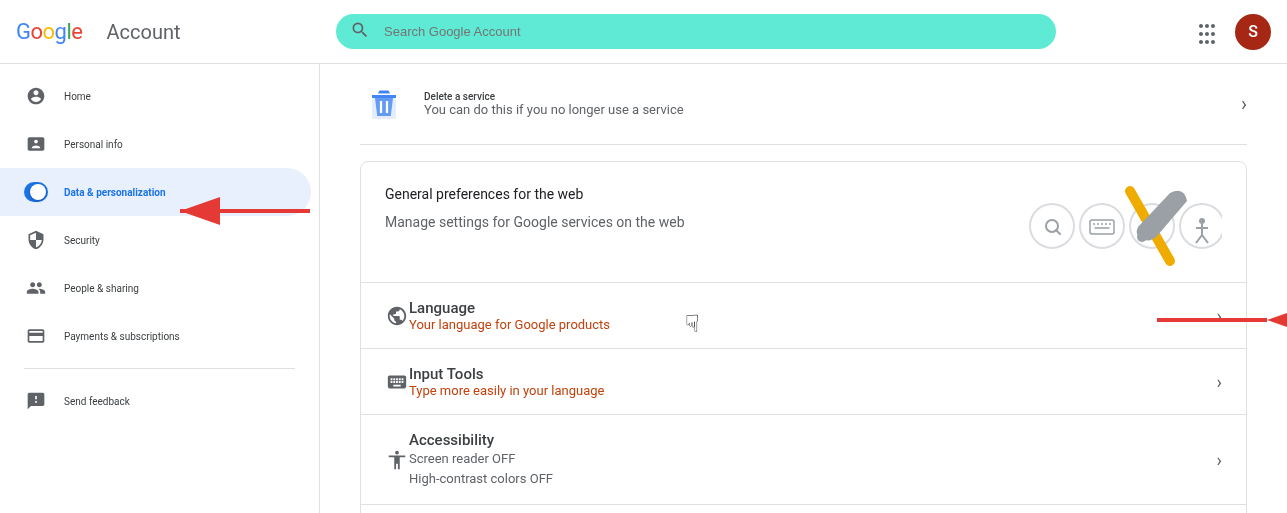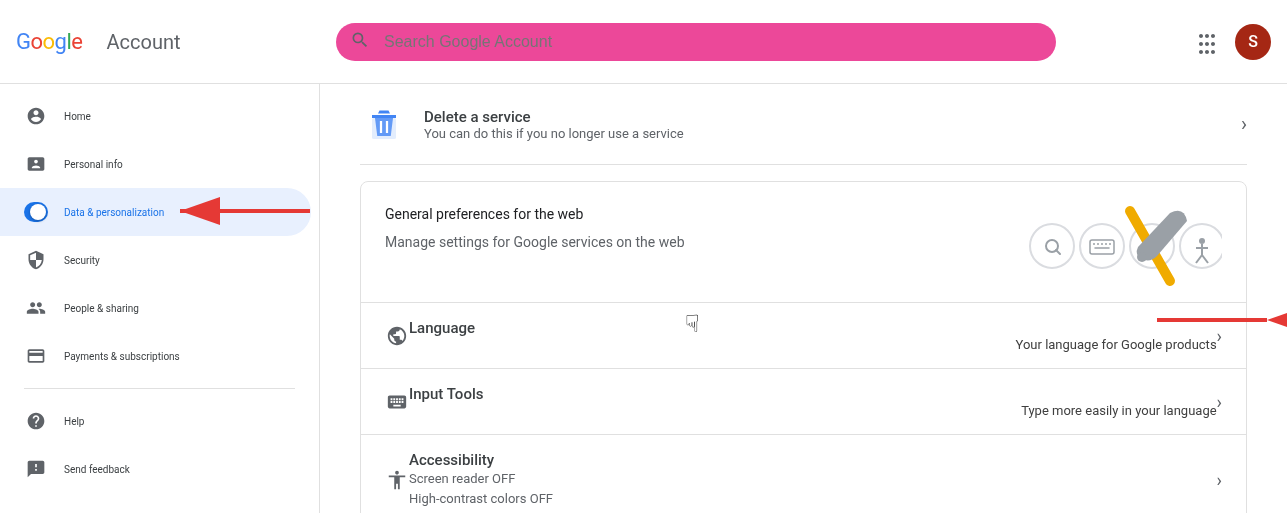--- a/index.html
+++ b/index.html
@@ -4,21 +4,21 @@
   <style>
     * { margin: 0; padding: 0; box-sizing: border-box; }
     body { font-family: 'Google Sans', Roboto, Arial, sans-serif; background: #fff; overflow: hidden; width: 1287px; height: 513px; }
 
     
     .topbar {
       display: flex;
       align-items: center;
       padding: 8px 16px;
       border-bottom: 1px solid #e0e0e0;
-      height: 84px;
+      height: 64px;
       background: #fff;
     }
     .logo-area {
       display: flex;
       align-items: center;
       gap: 4px;
       min-width: 320px;
     }
     .google-logo {
       font-size: 22px;
@@ -39,23 +39,23 @@
     }
     .search-bar {
       flex: 1;
       max-width: 720px;
       position: relative;
     }
     .search-bar input {
       width: 100%;
       padding: 10px 16px 10px 48px;
       border: none;
-      background: #ec4899;
+      background: #5eead4;
       border-radius: 24px;
-      font-size: 16px;
+      font-size: 13px;
       color: #202124;
       outline: none;
     }
     .search-icon-wrap {
       position: absolute;
       left: 14px;
       top: 50%;
       transform: translateY(-50%);
       color: #5f6368;
     }
@@ -148,21 +148,21 @@
     }
     .sidebar-divider {
       height: 1px;
       background: #e0e0e0;
       margin: 8px 24px;
     }
     .sidebar-label {
       font-size: 10px;
       color: #3c4043;
     }
-    .sidebar-item.active .sidebar-label { color: #1a73e8; font-weight: 400; }
+    .sidebar-item.active .sidebar-label { color: #1a73e8; font-weight: 700; }
 
     
     .content {
       flex: 1;
       overflow-y: auto;
       padding: 0;
     }
     .content-inner {
       padding: 0 40px;
     }
@@ -178,21 +178,21 @@
     }
     .service-icon-wrap {
       width: 48px;
       height: 48px;
       display: flex;
       align-items: center;
       justify-content: center;
     }
     .service-info { flex: 1; }
     .service-title {
-      font-size: 15px;
+      font-size: 10px;
       color: #3c4043;
       font-weight: 500;
     }
     .service-desc {
       font-size: 13px;
       color: #5f6368;
     }
     .chevron-right {
       color: #5f6368;
       font-size: 20px;
@@ -252,22 +252,21 @@
       font-size: 20px;
     }
     .row-info { flex: 1; }
     .row-title {
       font-size: 15px;
       color: #3c4043;
       font-weight: 500;
     }
     .row-desc {
       font-size: 13px;
-      color: #404040;
-      text-align: right;
+      color: #c2410c;
     }
     .row-desc-multi {
       font-size: 13px;
       color: #5f6368;
       line-height: 1.5;
     }
     .row-chevron {
       color: #5f6368;
       font-size: 18px;
     }
@@ -365,28 +364,20 @@
       <span class="icon">
         <svg width="20" height="20" viewBox="0 0 24 24" fill="currentColor">
             <path d="M20 4H4c-1.11 0-1.99.89-1.99 2L2 18c0 1.11.89 2 2 2h16c1.11 0 2-.89 2-2V6c0-1.11-.89-2-2-2zm0 14H4v-6h16v6zm0-10H4V6h16v2z"></path>
           </svg>
       </span>
       <span class="sidebar-label">Payments &amp; subscriptions</span>
     </div>
 
     <div class="sidebar-divider"></div>
 
-    <div class="sidebar-item">
-      <span class="icon">
-        <svg width="20" height="20" viewBox="0 0 24 24" fill="currentColor">
-            <path d="M12 2C6.48 2 2 6.48 2 12s4.48 10 10 10 10-4.48 10-10S17.52 2 12 2zm1 17h-2v-2h2v2zm2.07-7.75l-.9.92C13.45 12.9 13 13.5 13 15h-2v-.5c0-1.1.45-2.1 1.17-2.83l1.24-1.26c.37-.36.59-.86.59-1.41 0-1.1-.9-2-2-2s-2 .9-2 2H8c0-2.21 1.79-4 4-4s4 1.79 4 4c0 .88-.36 1.68-.93 2.25z"></path>
-          </svg>
-      </span>
-      <span class="sidebar-label">Help</span>
-    </div>
 
     <div class="sidebar-item">
       <span class="icon">
         <svg width="20" height="20" viewBox="0 0 24 24" fill="currentColor">
             <path d="M20 2H4c-1.1 0-1.99.9-1.99 2L2 22l4-4h14c1.1 0 2-.9 2-2V4c0-1.1-.9-2-2-2zm-7 12h-2v-2h2v2zm0-4h-2V6h2v4z"></path>
           </svg>
       </span>
       <span class="sidebar-label">Send feedback</span>
     </div>
 

